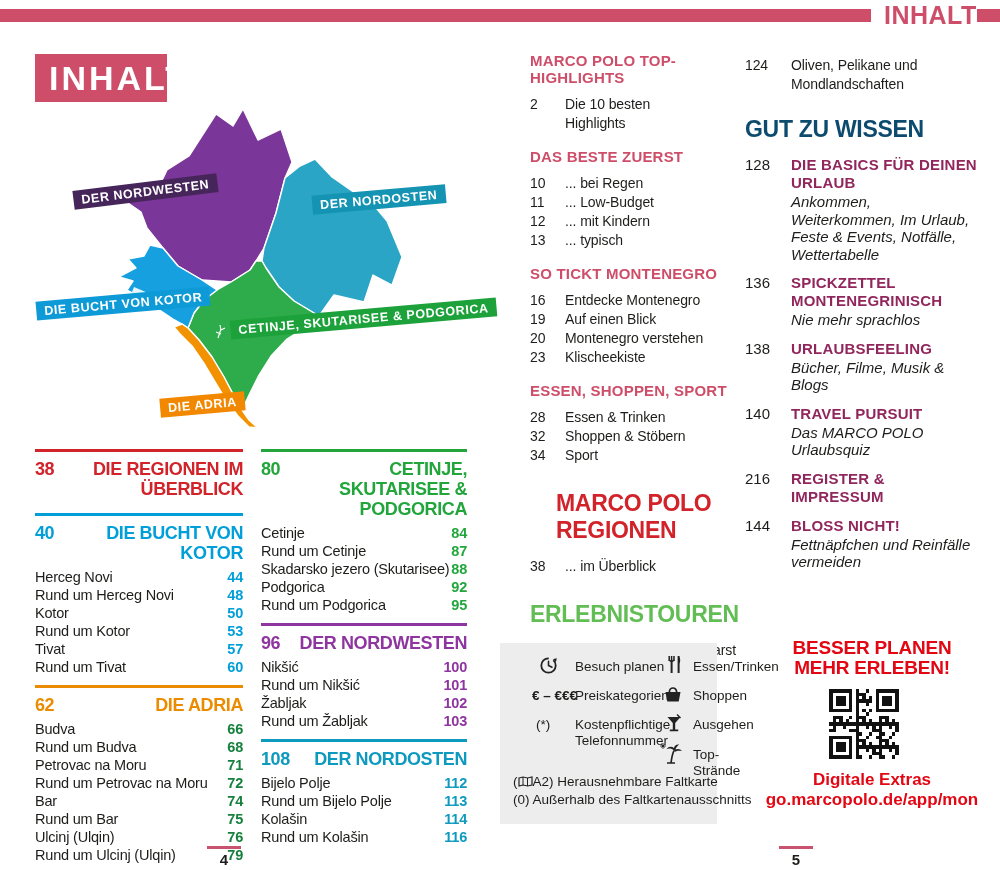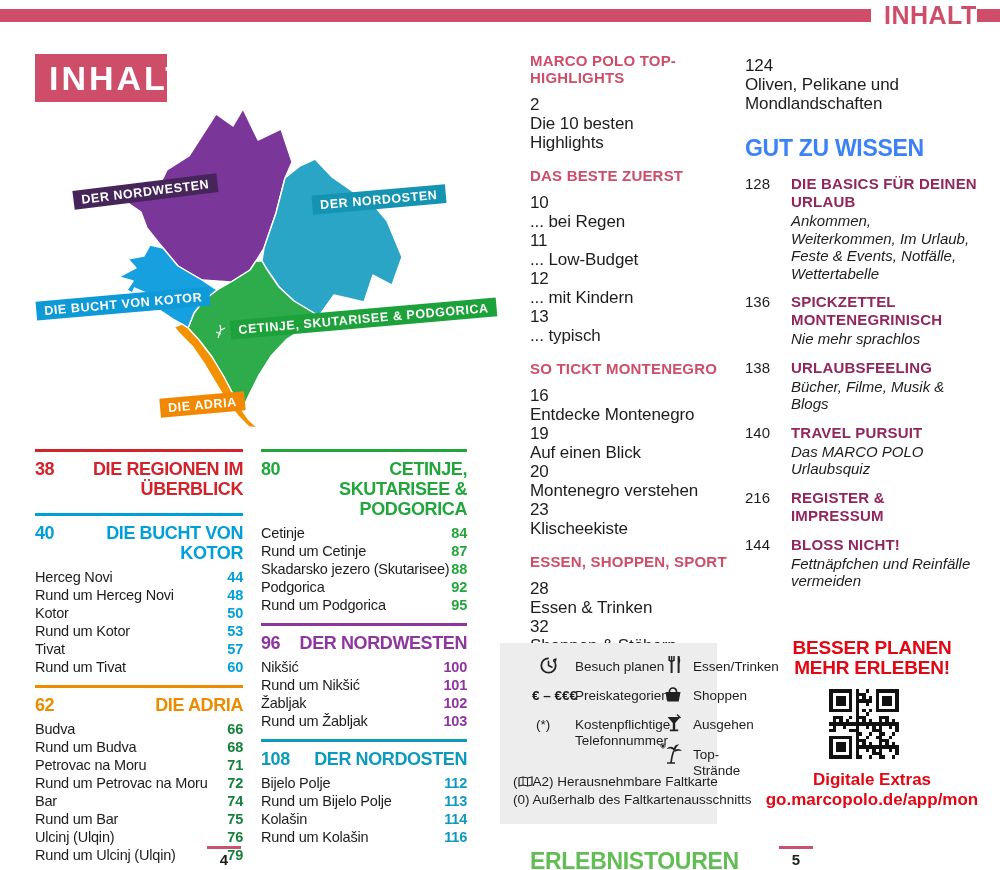--- a/index.html
+++ b/index.html
@@ -32,21 +32,21 @@
   .sec--orange .sec-head{color:#EB8C00;} .sec--orange .pg{color:#15803d;} .sec--orange .rule{background:#EB8C00;}
   .sec--green .sec-head,.sec--green .pg{color:#22A63C;} .sec--green .rule{background:#22A63C;}
   .sec--purple .sec-head,.sec--purple .pg{color:#8E35A0;} .sec--purple .rule{background:#8E35A0;}
   .sec--teal .sec-head,.sec--teal .pg{color:#0E9ABF;} .sec--teal .rule{background:#0E9ABF;}
   
   #midcol{left:530px;top:52px;width:214px;}
   #rightcol{left:745px;top:56px;width:234px;}
   .p5-head{color:#CE4E6A;font-weight:bold;font-size:15px;letter-spacing:.2px;margin:15px 0 9px;}
   .p5-head.first{margin-top:0;}
   .big{font-size:23px;font-weight:bold;letter-spacing:-.3px;margin:25px 0 13px;}
-  .item{display:flex;font-size:17px;line-height:19px;letter-spacing:-.1px;margin-bottom:0;flex-direction:column;}
+  .item{display:flex;font-size:14px;line-height:19px;letter-spacing:-.1px;margin-bottom:0;}
   .item .num{width:35px;flex:none;}
   .item.wide .num{width:42px;}
   .item .txt{flex:1;}
   .gz{display:flex;font-size:15px;line-height:18px;margin-bottom:11px;}
   .gz .num{width:46px;flex:none;}
   .gz .gz-title{color:#91265C;font-weight:bold;letter-spacing:.2px;}
   .gz .gz-desc{font-style:italic;line-height:17.5px;margin-top:1px;}
   
   #legend{left:500px;top:643px;width:217px;height:181px;background:#EDEDED;}
   .lg-ic{position:absolute;width:24px;text-align:center;}
@@ -332,21 +332,21 @@
 
 <div class="abs" id="rightcol">
   <div class="item wide">
       <span class="num" style="width:46px">124</span>
       <span class="txt">
         <span style="display:block">Oliven, Pelikane und</span>
         <span style="display:block">Mondlandschaften</span>
       </span>
     </div>
 
-  <div class="big" style="color:#3b82f6;margin-top:22px;">GUT ZU WISSEN</div>
+  <div class="big" style="color:#0c4a6e;margin-top:22px;">GUT ZU WISSEN</div>
 
   <div class="gz">
       <span class="num">128</span>
       <span class="txt">
         <span class="gz-title" style="display:block">DIE BASICS FÜR DEINEN URLAUB</span>
         <span class="gz-desc" style="display:block">Ankommen, Weiterkommen, Im Urlaub, Feste &amp; Events, Notfälle, Wettertabelle</span>
       </span>
     </div>
   <div class="gz">
       <span class="num">136</span>

